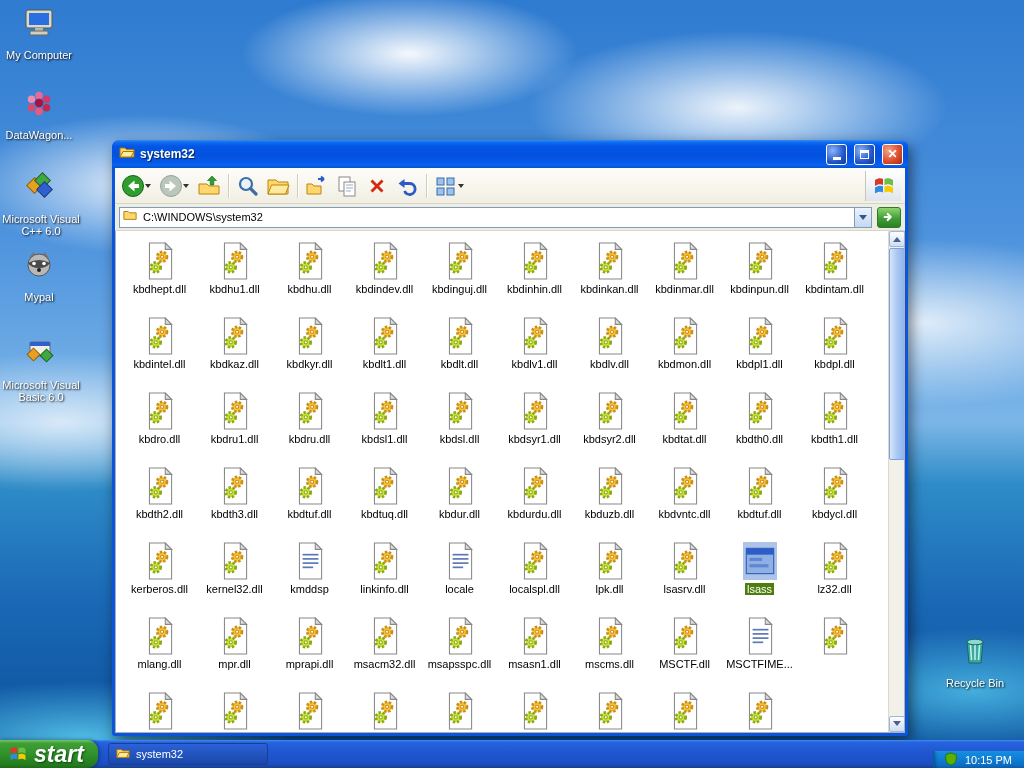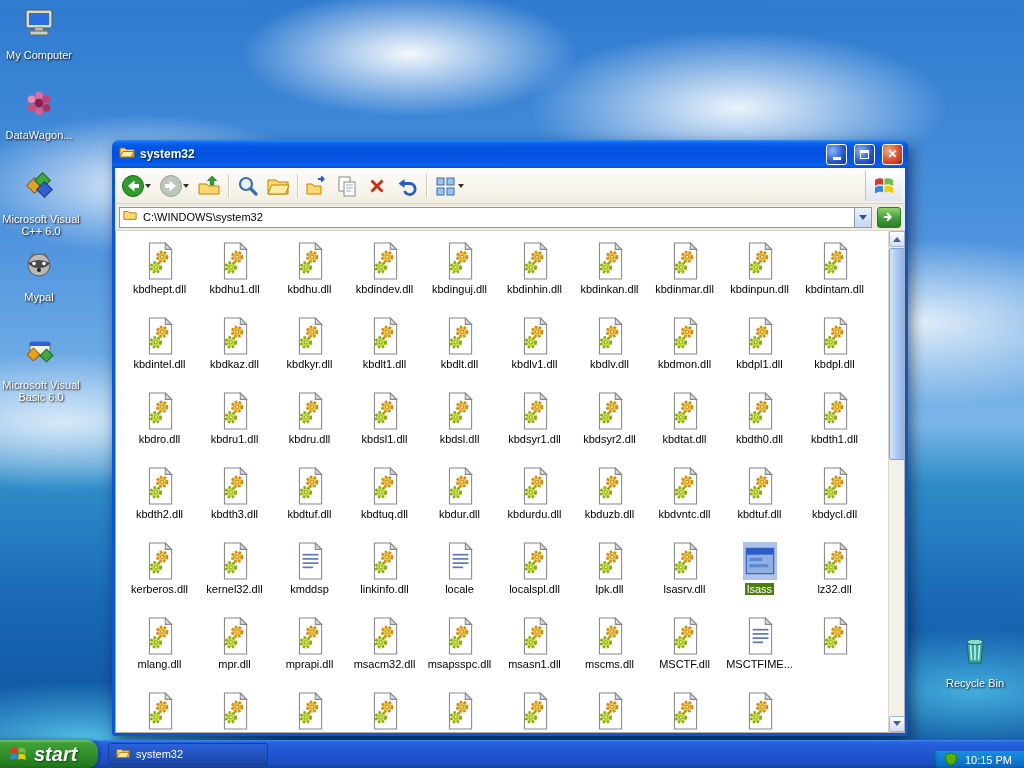--- a/index.html
+++ b/index.html
@@ -115,21 +115,21 @@
   .taskbar{ position:absolute; left:0; top:740px; width:1024px; height:28px;
             display:flex; align-items:stretch;
             background:linear-gradient(180deg,#418af5 0%, #2663e0 8%, #1f56cf 45%,
                        #1c4fc4 85%, #16408f 100%); }
   .start-button{ width:98px; border:none; padding:0 10px 0 8px; cursor:default;
             display:flex; align-items:center; gap:6px;
             border-radius:0 11px 11px 0;
             background:linear-gradient(180deg,#73c563 0%, #3f9f37 12%, #2f8f28 55%,
                        #237a1d 90%, #1b6a16 100%);
             box-shadow:1px 0 4px rgba(0,0,0,.4); }
-  .start-label{ color:#fff; font-style:italic; font-weight:bold; font-size:20px;
+  .start-label{ color:#fff; font-style:italic; font-weight:bold; font-size:23px;
             text-shadow:1px 1px 2px rgba(0,60,0,.8); }
   .task-button{ margin:3px 0 3px 10px; width:160px; border:1px solid #17issue?; }
   .task-button{ margin:3px 0 3px 10px; width:160px; border:1px solid #1a3f92;
             border-radius:3px; display:flex; align-items:center; gap:6px; padding:0 7px;
             background:linear-gradient(180deg,#2b62d8,#1b47a8); color:#fff; font-size:11px; }
   .tray{ margin-left:auto; display:flex; align-items:center; gap:7px;
          padding:0 12px 0 10px; color:#fff; font-size:11px;
          border-left:1px solid #0a58a8;
          background:linear-gradient(180deg,#27a4f4 0%, #128ae0 12%, #0f7ad0 55%, #0b66bb 100%);
          box-shadow:inset 2px 0 3px rgba(0,0,0,.25);margin-top:11px; }

